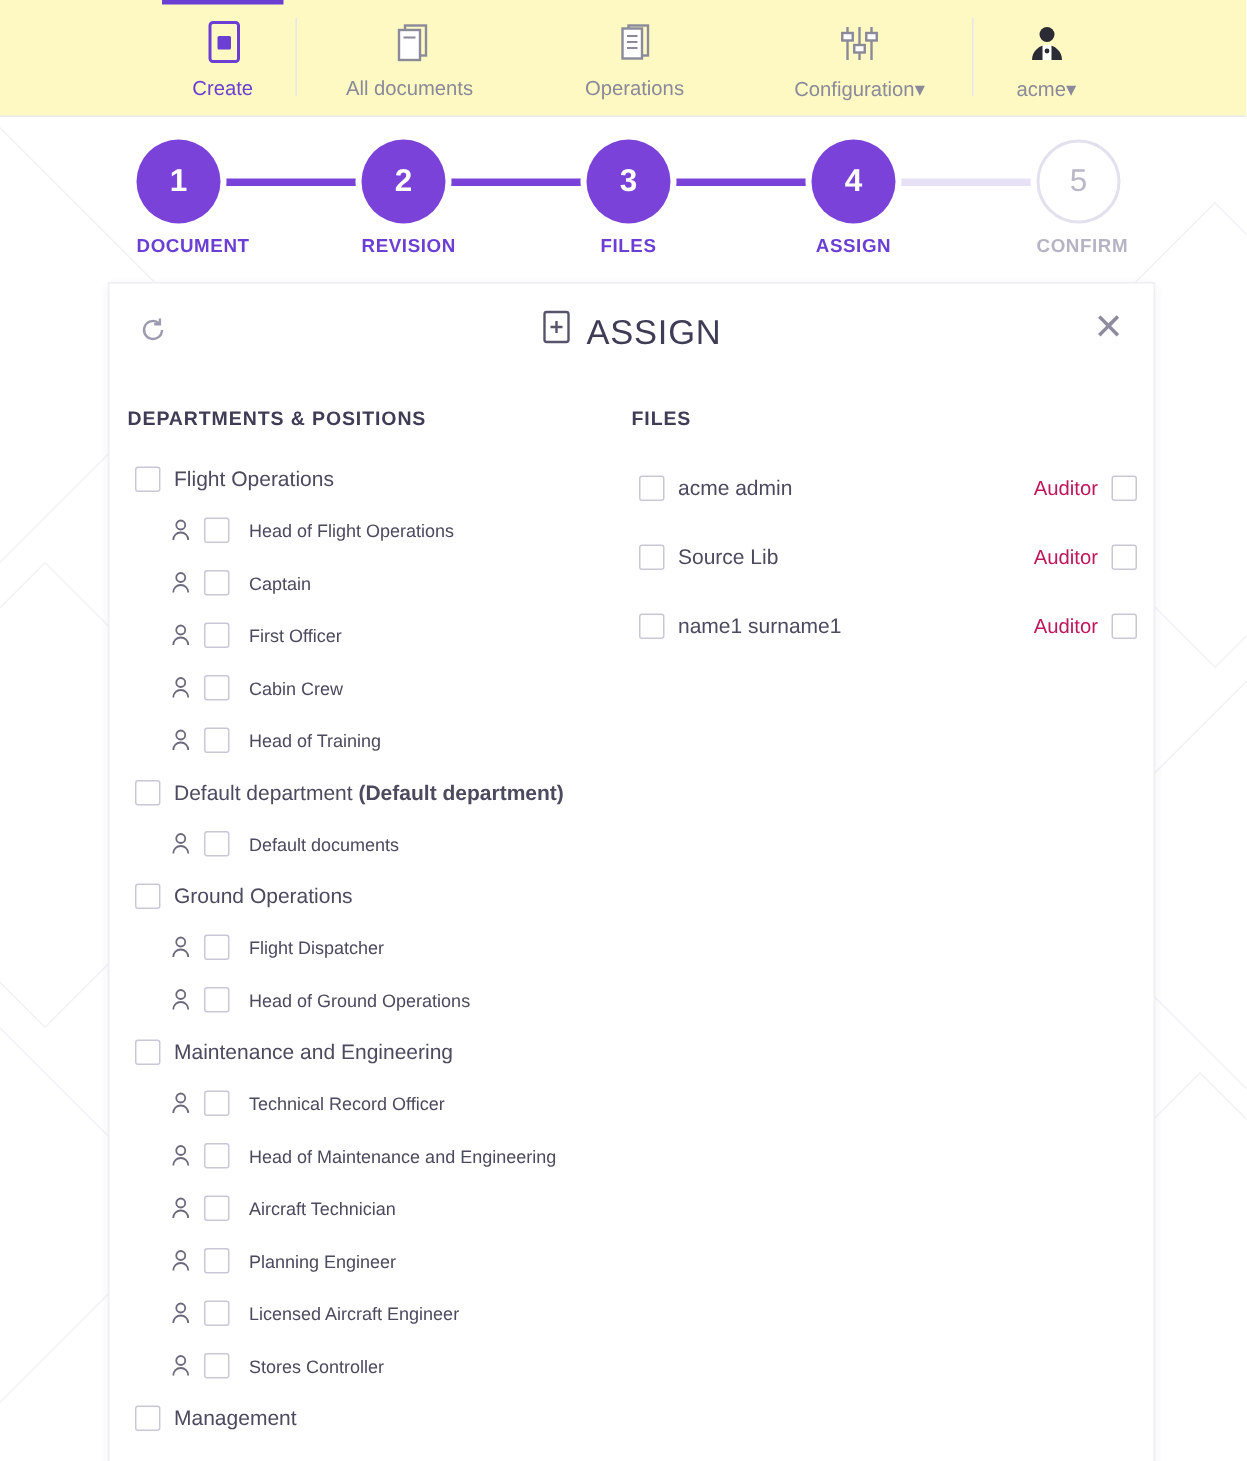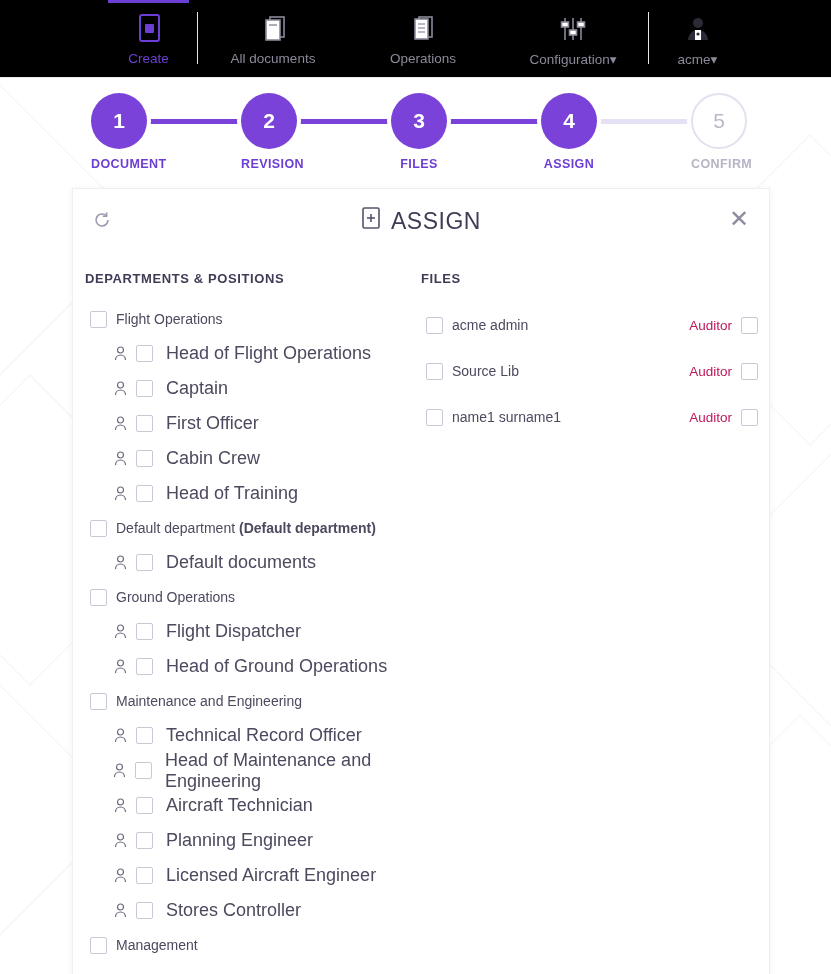--- a/index.html
+++ b/index.html
@@ -22,21 +22,21 @@
     position: absolute;
     border: 1px solid #f2f1f7;
     width: 220px; height: 220px;
     transform: rotate(45deg);
   }
 
   
   .topnav {
     position: relative;
     height: 78px;
-    background: #000000;
+    background: #fef9c3;
     border-bottom: 1px solid #e9e9ef;
     display: flex;
     align-items: flex-start;
     padding-left: 100px;
     z-index: 5;
   }
   .nav-item {
     width: 97px;
     height: 77px;
     display: flex;
@@ -207,21 +207,21 @@
     gap: 9px;
     height: 35px;
     padding-left: 28px;
   }
   .pos-icon {
     width: 14px; height: 16px;
     color: #6b6a7d;
     display: flex; align-items: center; justify-content: center;
   }
   .pos-label {
-    font-size: 18px;
+    font-size: 12px;
     color: #4b4a5e;
     margin-left: 4px;
   }
 
   .user-row {
     display: flex;
     align-items: center;
     height: 46px;
     padding-left: 5px;
   }

